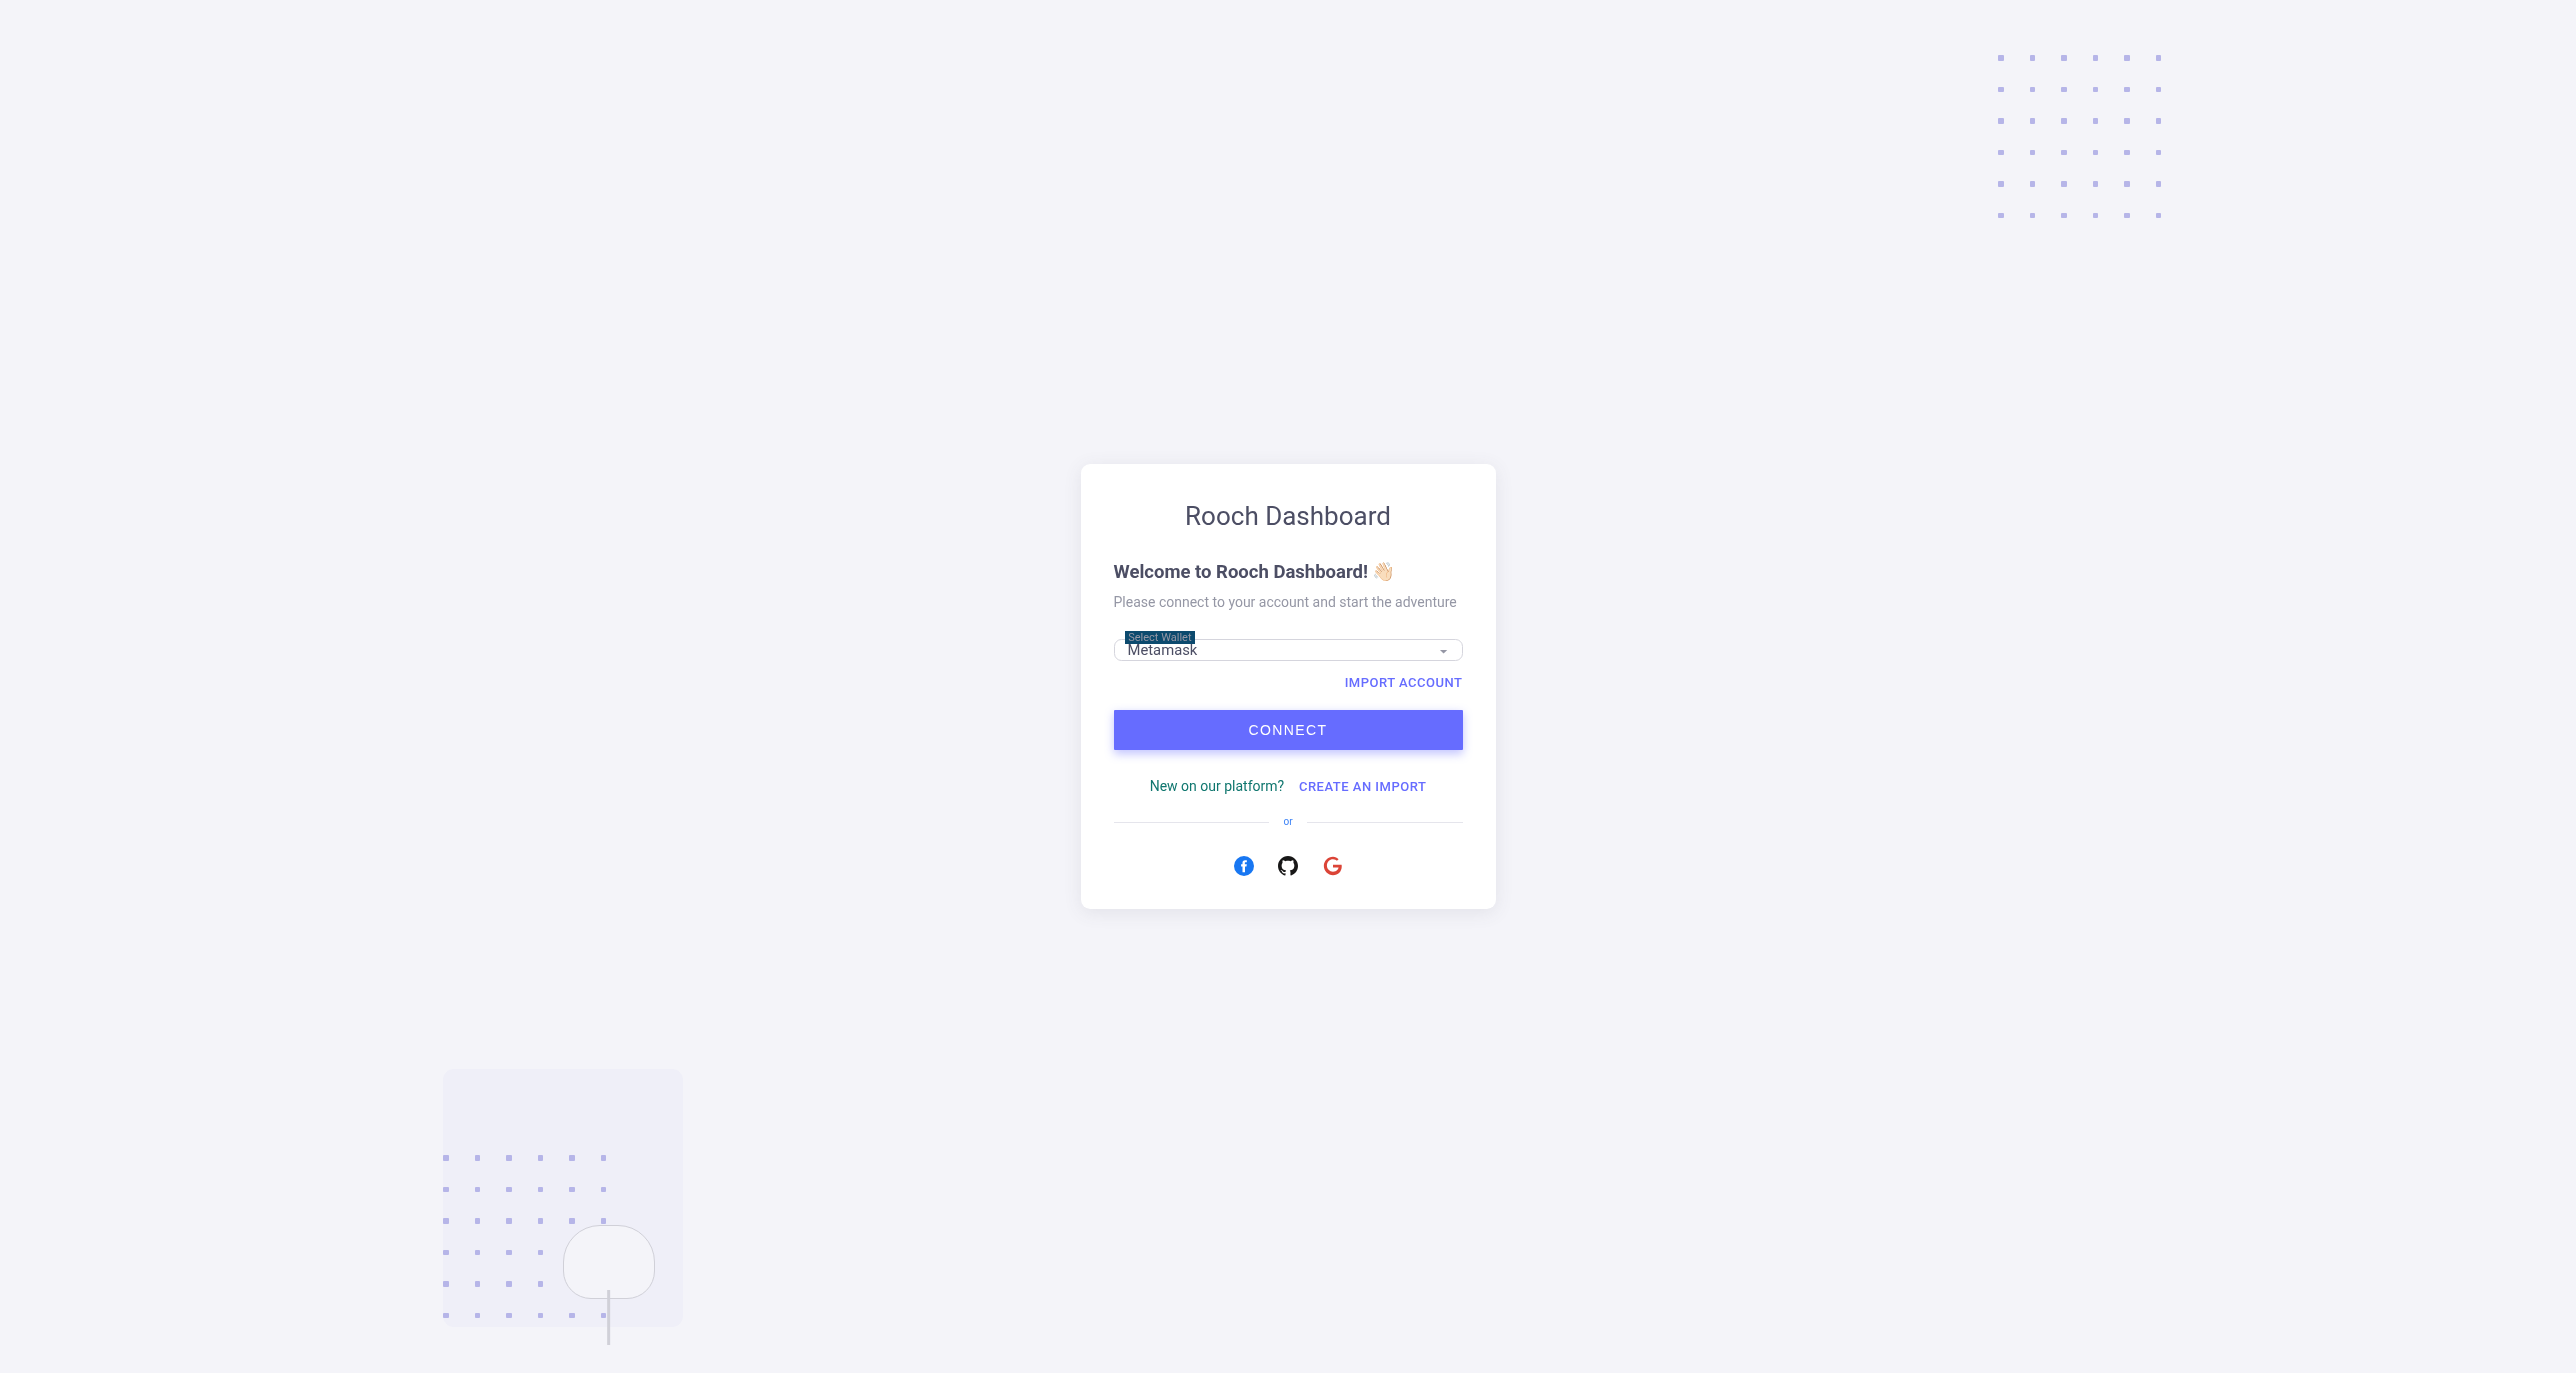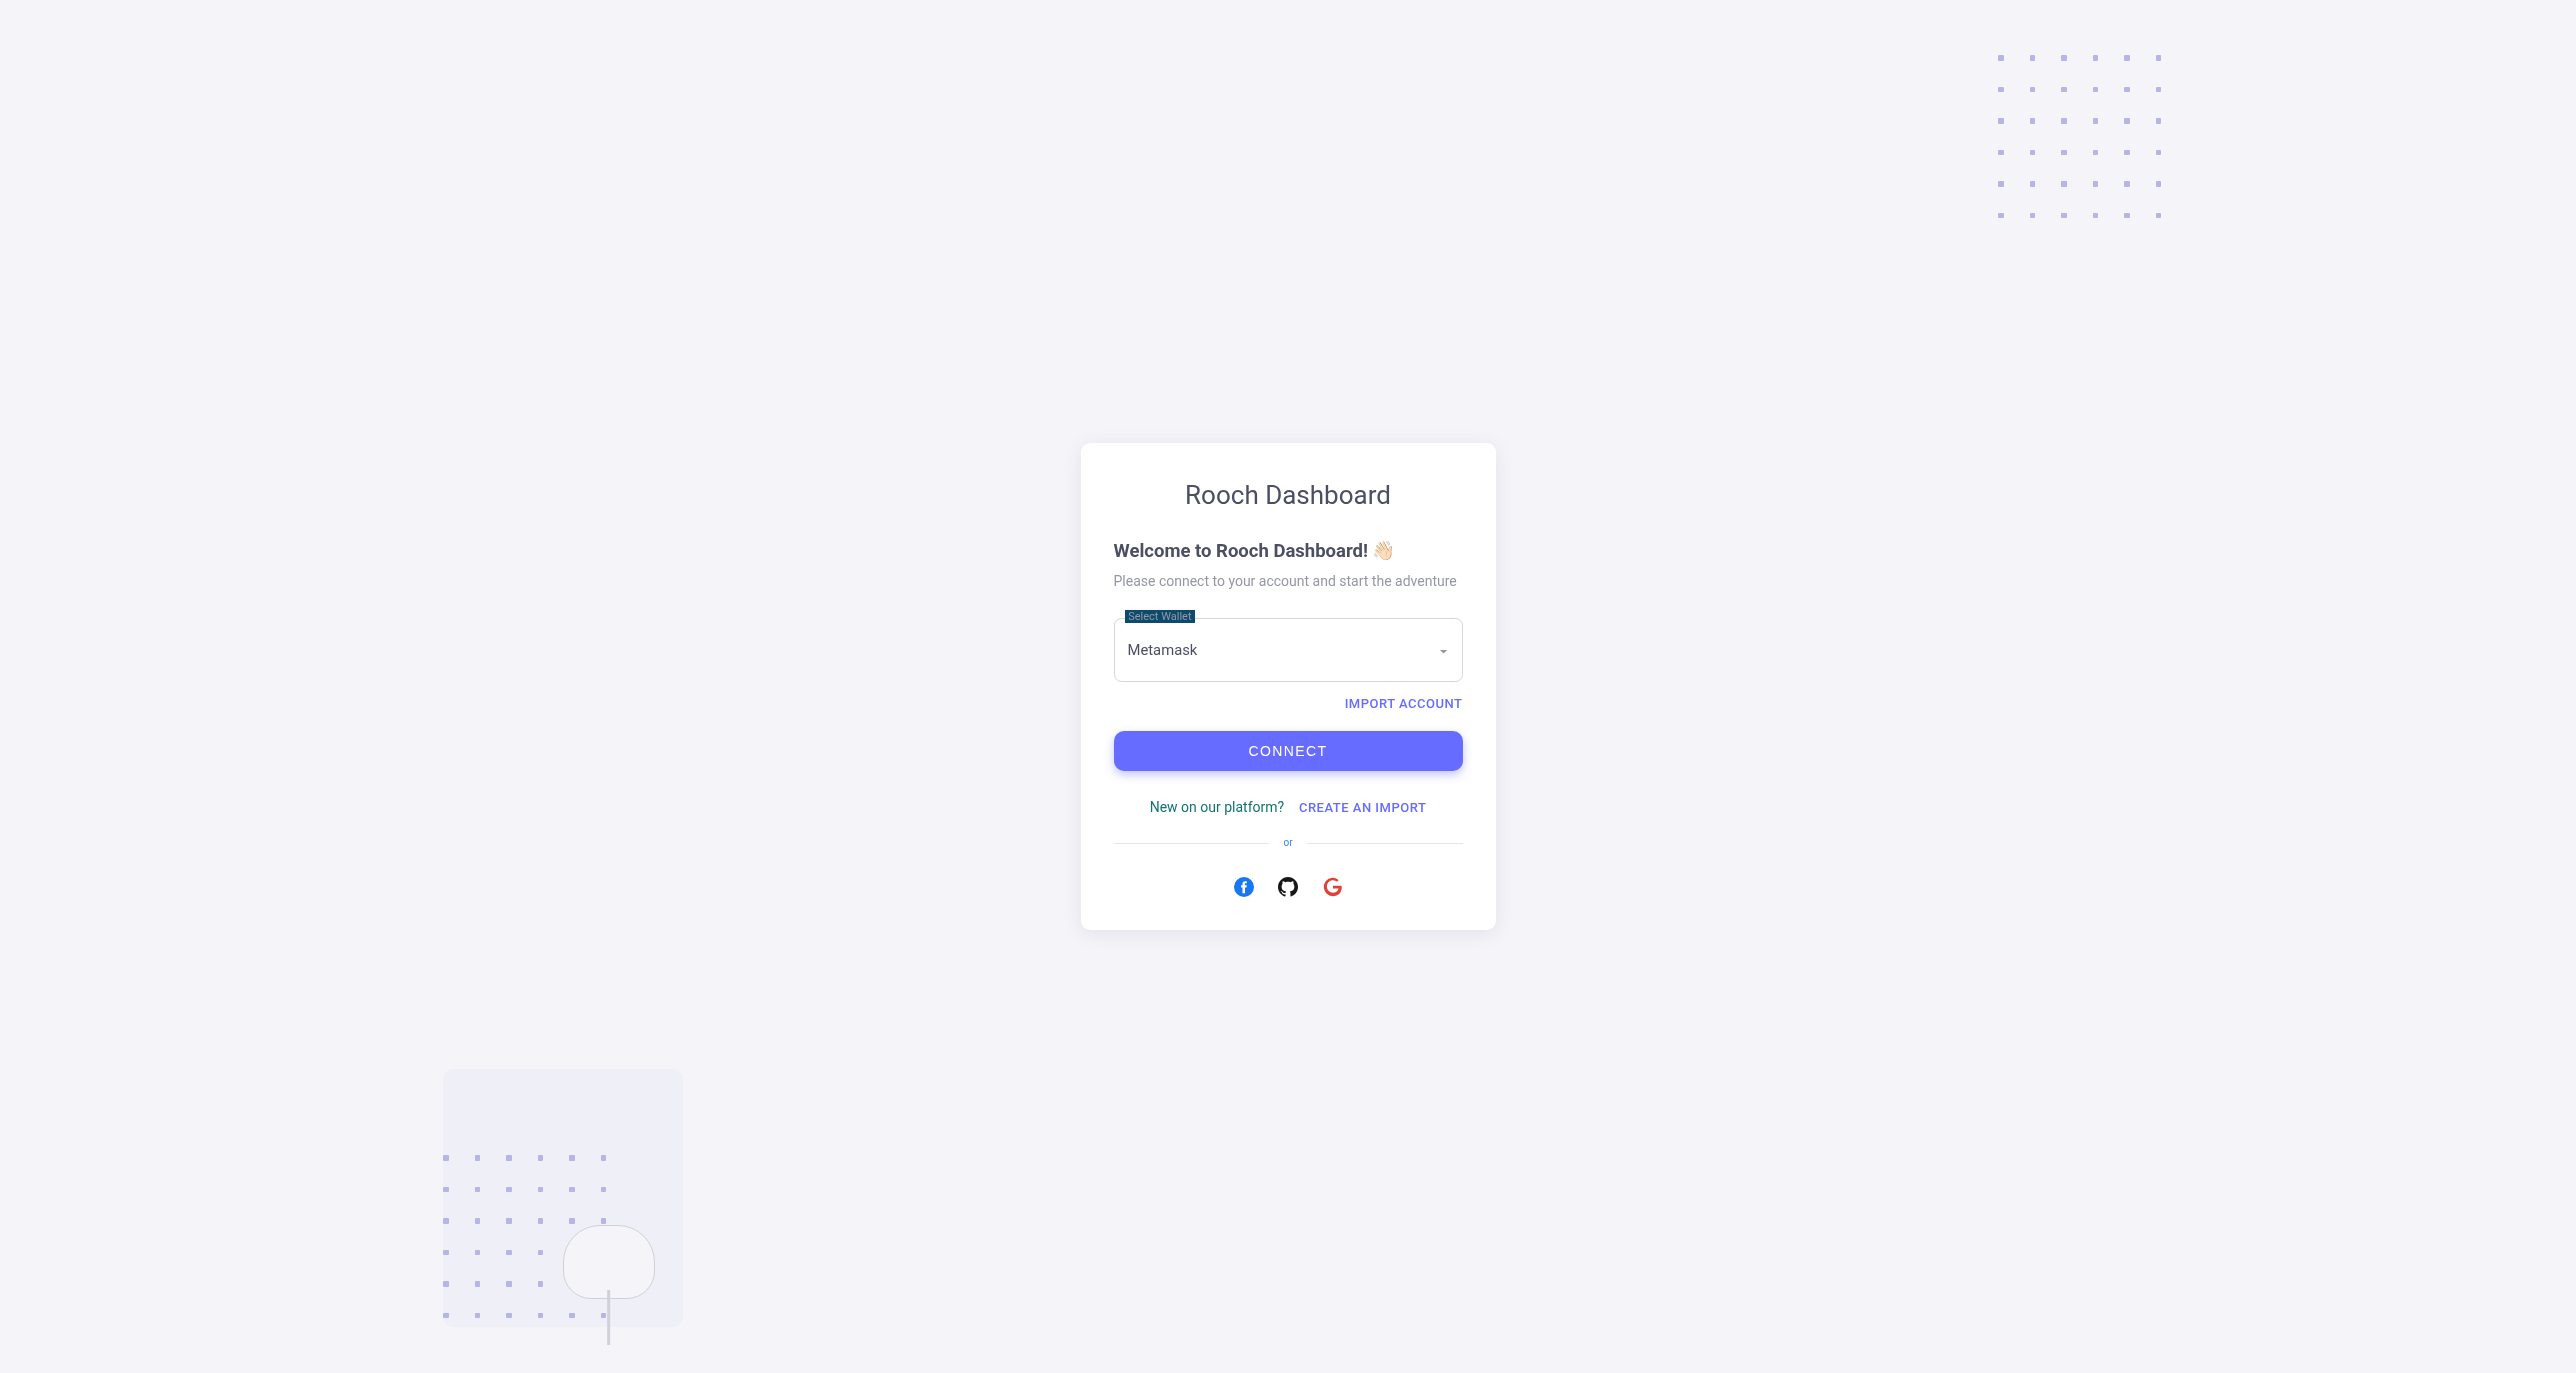--- a/index.html
+++ b/index.html
@@ -127,21 +127,21 @@
       top: -7.4px;
       left: 11px;
       background-color: #0c4a6e;
       padding: 0 3.7px;
       font-size: 11px;
       color: #9597A5;
     }
 
     .select-field {
       width: 100%;
-      padding: 22px 13px;
+      padding: 1px 13px;
       border: 0.9px solid #D5D5DD;
       border-radius: 7.4px;
       font-size: 14.8px;
       color: #4C4E64;
       background-color: #FFFFFF;
       cursor: pointer;
       display: flex;
       align-items: center;
       justify-content: space-between;
     }
@@ -161,21 +161,21 @@
       margin-bottom: 20px;
       cursor: pointer;
     }
 
     .connect-button {
       width: 100%;
       padding: 12px;
       background-color: #666CFF;
       color: #FFFFFF;
       border: none;
-      border-radius: 10px;
+      border-radius: 1px;
       font-size: 14px;
       font-weight: 500;
       letter-spacing: 1.4px;
       cursor: pointer;
       box-shadow: 0 3.7px 9.2px rgba(102, 108, 255, 0.4);
       margin-bottom: 28px;
     }
 
     .signup-row {
       display: flex;

